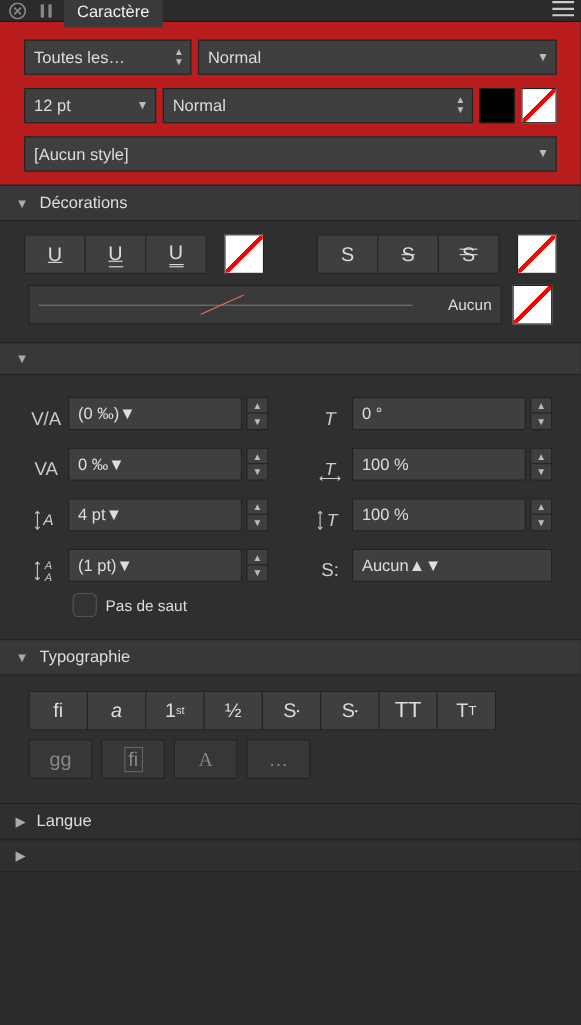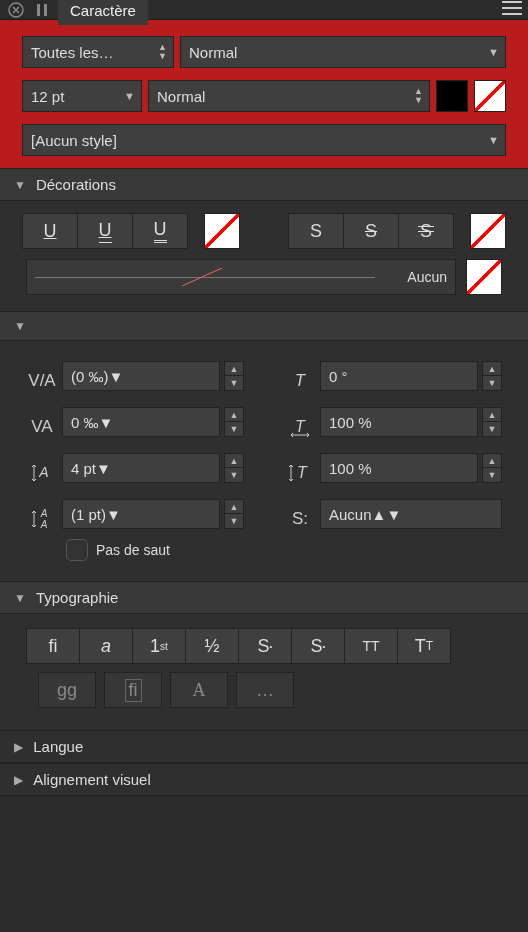--- a/index.html
+++ b/index.html
@@ -51,21 +51,21 @@
 .stepper div:first-child { border-bottom: 1px solid #222; }
 
 .checkbox-row { display: flex; align-items: center; gap: 8px; padding: 8px 26px 12px 66px; }
 .checkbox { width: 22px; height: 22px; border: 1px solid #555; background: #333; border-radius: 5px; }
 
 
 .typo-row { display: flex; padding: 8px 26px 4px 26px; gap: 0; }
 .typo-btn { width: 54px; height: 36px; background: #3f3f3f; border: 1px solid #222; color: #ddd; display: flex; align-items: center; justify-content: center; font-family: "Times New Roman", serif; font-size: 18px; margin-left: -1px; }
 .typo-btn:first-child { margin-left: 0; }
 .typo-btn.italic { font-style: italic; }
-.typo-row2 { display: flex; padding: 4px 26px 14px 38px; gap: 8px; }
+.typo-row2 { display: flex; padding: 4px 26px 14px 26px; gap: 8px; }
 .typo-btn2 { width: 58px; height: 36px; background: #373737; border: 1px solid #222; color: #888; display: flex; align-items: center; justify-content: center; font-family: "Times New Roman", serif; font-size: 18px; }
 .sup { font-size: 10px; vertical-align: super; }
 .smallcap { font-size: 12px; }
 
 .section-body { padding: 6px 0 8px 0; background: #2f2f2f; }
 .decor-body { padding: 8px 0 4px 0; background: #2f2f2f; }
 </style>
 </head>
 <body>
 
@@ -333,21 +333,21 @@
         </div>
       <div class="typo-btn">
           <span>S</span>
           <span style="font-size:8px; vertical-align:super">•</span>
         </div>
       <div class="typo-btn">
           <span>S</span>
           <span style="font-size:8px; vertical-align:sub">•</span>
         </div>
       <div class="typo-btn">
-          <span style="font-size:14px">TT</span>
+          <span style="font-size:20px">TT</span>
         </div>
       <div class="typo-btn">
           <span>T</span>
           <span class="smallcap">T</span>
         </div>
     </div>
     <div class="typo-row2">
       <div class="typo-btn2">
           <span>gg</span>
         </div>
@@ -367,15 +367,14 @@
 <div class="section">
   <div class="section-header section-header-collapsed">
     <span class="triangle">▶</span>
     <span>Langue</span>
   </div>
 </div>
 
 <div class="section">
   <div class="section-header section-header-collapsed">
     <span class="triangle">▶</span>
-    <span>Alignement visuel</span>
   </div>
 </div>
 
 </body></html>

